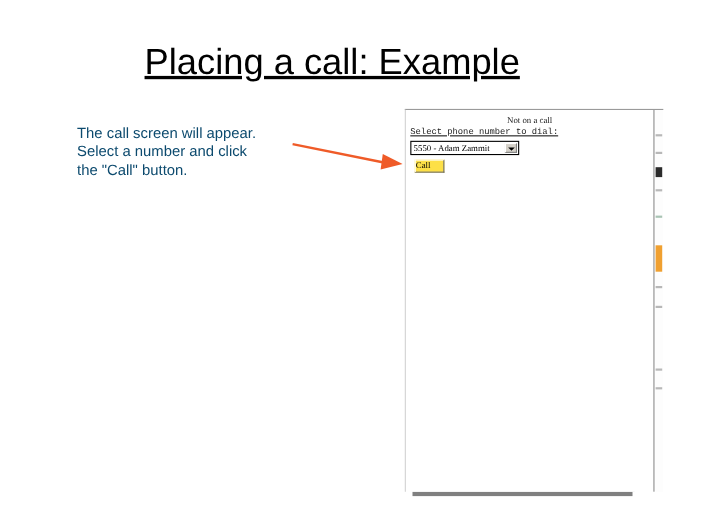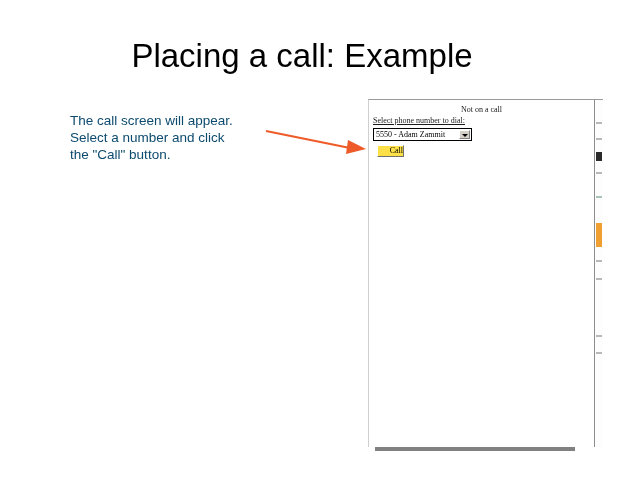--- a/index.html
+++ b/index.html
@@ -29,20 +29,21 @@
     left: 0;
     top: 38px;
     width: 604px;
     text-align: center;
     font-size: 33px;
     font-weight: normal;
     color: #000000;
     letter-spacing: 0px;
     line-height: 1.1;
     white-space: nowrap;
+    text-decoration: underline;
   }
 
   
   #body-text {
     position: absolute;
     left: 70px;
     top: 112px;
     width: 210px;
     font-size: 13.5px;
     color: #0c4a6e;
@@ -113,21 +114,21 @@
     font-family: "Liberation Serif", serif;
     font-size: 8px;
     color: #1a1a1a;
     white-space: nowrap;
   }
 
   #select-label {
     position: absolute;
     left: 4px;
     top: 16px;
-    font-family: Liberation Serif, serif;
+    font-family: Liberation Mono, monospace;
     font-size: 8px;
     color: #1a1a1a;
     text-decoration: underline;
     white-space: nowrap;
   }
 
   
   #phone-select {
     position: absolute;
     left: 4px;
@@ -183,21 +184,21 @@
     height: 12px;
     background: #fde047;
     border-top: 1px solid #ffffff;
     border-left: 1px solid #ffffff;
     border-right: 1px solid #707070;
     border-bottom: 1px solid #707070;
     box-sizing: border-box;
     font-family: "Liberation Serif", serif;
     font-size: 8px;
     color: #000000;
-    text-align: right;
+    text-align: left;
     line-height: 10px;
     padding: 0;
   }
 
   
   #panel-scrollbar {
     position: absolute;
     right: 0;
     top: 0;
     width: 9px;

